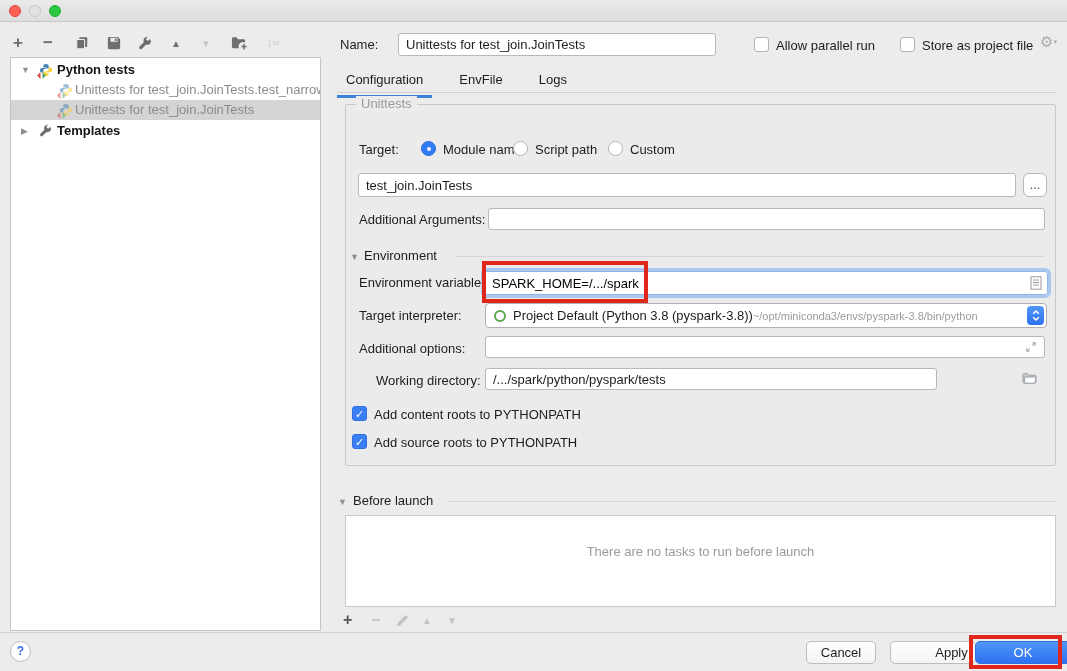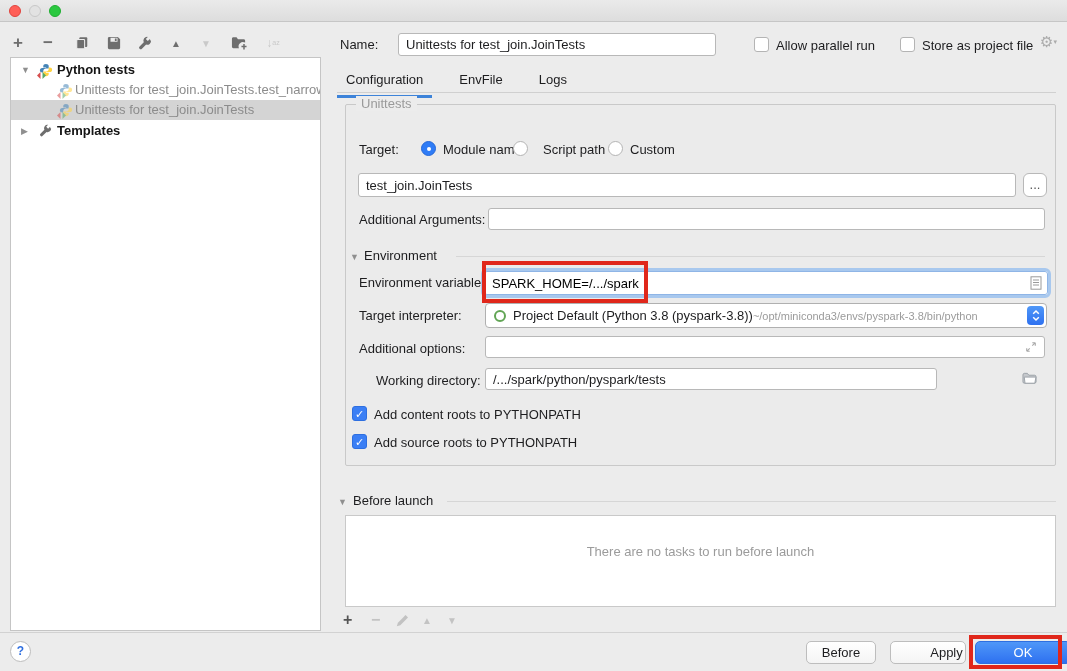--- a/index.html
+++ b/index.html
@@ -202,21 +202,21 @@
   </div>
   <div class="tabs-sep"></div>
 
   <div class="groupbox">
     <span class="group-title">Unittests</span>
 
     <span class="lbl" style="left:13px;top:37px;">Target:</span>
     <span class="radio sel" style="left:75px;top:36px;"></span>
     <span class="lbl" style="left:97px;top:37px;">Module name</span>
     <span class="radio" style="left:167px;top:36px;"></span>
-    <span class="lbl" style="left:197px;top:37px;">Script path</span>
+    <span class="lbl" style="left:189px;top:37px;">Script path</span>
     <span class="radio" style="left:262px;top:36px;"></span>
     <span class="lbl" style="left:284px;top:37px;">Custom</span>
 
     <input class="field" style="position: absolute; left: 12px; top: 68px; width: 658px; height: 24px;" value="test_join.JoinTests">
     <button class="field" style="position:absolute;left:677px;top:68px;width:24px;height:24px;border-radius:6px;padding:0;line-height:10px;color:#555;">...</button>
 
     <span class="lbl" style="left:13px;top:107px;">Additional Arguments:</span>
     <input class="field" style="position: absolute; left: 142px; top: 103px; width: 557px; height: 22px;" value="">
 
     <span class="sec-arrow" style="left:4px;top:147px;">▼</span>
@@ -289,19 +289,19 @@
     <svg width="13" height="13" viewBox="0 0 16 16">
         <path fill="#c2c2c2" d="M11.8 1.2l3 3L5.3 13.7 1 15l1.3-4.3z"></path>
       </svg>
   </div>
   <div class="bl-icon" style="left:422px;font-size:10px;">▲</div>
   <div class="bl-icon" style="left:447px;font-size:10px;">▼</div>
 
   <div class="footer-sep"></div>
 
   <div class="helpbtn">?</div>
-  <button class="btn" style="left:806px;width:70px;">Before</button>
-  <button class="btn" style="left:890px;width:76px;padding-left:37px;">Apply</button>
+  <button class="btn" style="left:806px;width:70px;">Cancel</button>
+  <button class="btn" style="left:890px;width:86px;padding-left:37px;">Apply</button>
   <button class="btn btn-ok" style="left:975px;width:96px;text-align:center;">OK</button>
 
   <div class="red-ann" style="left:969px;top:635px;width:93px;height:34px;"></div>
 
 </div>
 
 </body></html>

